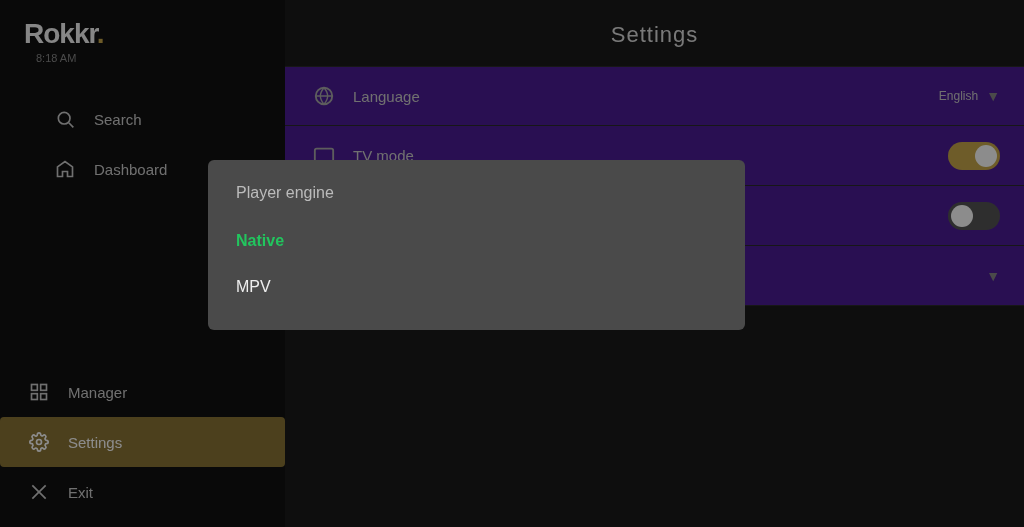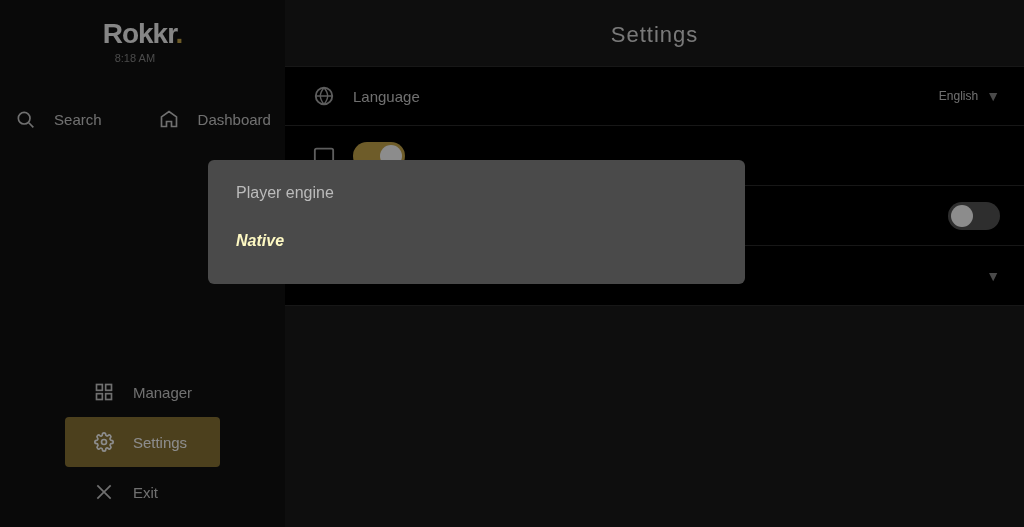--- a/index.html
+++ b/index.html
@@ -15,21 +15,20 @@
 
     
     .sidebar {
       position: absolute;
       left: 0; top: 0;
       width: 285px;
       height: 100%;
       background: #111;
       display: flex;
       flex-direction: column;
-      align-items: center;
     }
 
     .logo-area {
       padding: 18px 24px 10px 24px;
       display: flex;
       flex-direction: column;
       align-items: flex-start;
     }
 
     .logo-text {
@@ -45,22 +44,23 @@
 
     .logo-time {
       font-size: 11px;
       color: #888;
       margin-top: 2px;
       margin-left: 12px;
     }
 
     .nav-section {
       display: flex;
-      flex-direction: row;
+      flex-direction: column;
       margin-top: 20px;
+      margin-left: 26px;
     }
 
     .nav-item {
       display: flex;
       align-items: center;
       padding: 14px 28px;
       cursor: pointer;
       color: #ccc;
       gap: 18px;
       font-size: 15px;
@@ -114,21 +114,21 @@
       display: flex;
       flex-direction: column;
     }
 
     .settings-row {
       display: flex;
       align-items: center;
       padding: 0 24px;
       height: 60px;
       border-bottom: 1px solid #2a2a2a;
-      background: #000000;
+      background: #4c1d95;
     }
 
     .settings-row:first-child {
       border-top: 1px solid #2a2a2a;
     }
 
     .settings-row-icon {
       width: 30px;
       display: flex;
       justify-content: center;
@@ -214,22 +214,21 @@
 
     .dropdown-item {
       padding: 14px 28px;
       font-size: 16px;
       color: #eee;
       cursor: pointer;
     }
 
     .dropdown-item.selected {
       font-weight: 700;
-      color: #fef9c3;
-      font-style: italic;
+      color: #22c55e;
     }
 
     
     svg {
       fill: currentColor;
     }
   </style>
 </head>
 <body>
 
@@ -313,20 +312,21 @@
       <span class="chevron-icon">▼</span>
     </div>
 
     <div class="settings-row">
       <div class="settings-row-icon">
         <svg width="22" height="22" viewBox="0 0 24 24">
             <rect x="2" y="4" width="20" height="14" rx="2" stroke="currentColor" stroke-width="2" fill="none"></rect>
             <path d="M8 20h8M12 18v2" stroke="currentColor" stroke-width="2"></path>
           </svg>
       </div>
+      <span class="settings-row-label">TV mode</span>
       <div class="toggle on">
         <div class="toggle-knob"></div>
       </div>
     </div>
 
     <div class="settings-row">
       <div class="settings-row-icon"></div>
       <span class="settings-row-label"></span>
       <div class="toggle off">
         <div class="toggle-knob"></div>
@@ -341,13 +341,16 @@
   </div>
 </div>
 
 <div class="overlay"></div>
 
 <div class="dropdown-modal">
   <div class="dropdown-title">Player engine</div>
   <div class="dropdown-item selected">
     <span>Native</span>
   </div>
+  <div class="dropdown-item">
+    <span>MPV</span>
+  </div>
 </div>
 
 </body></html>

